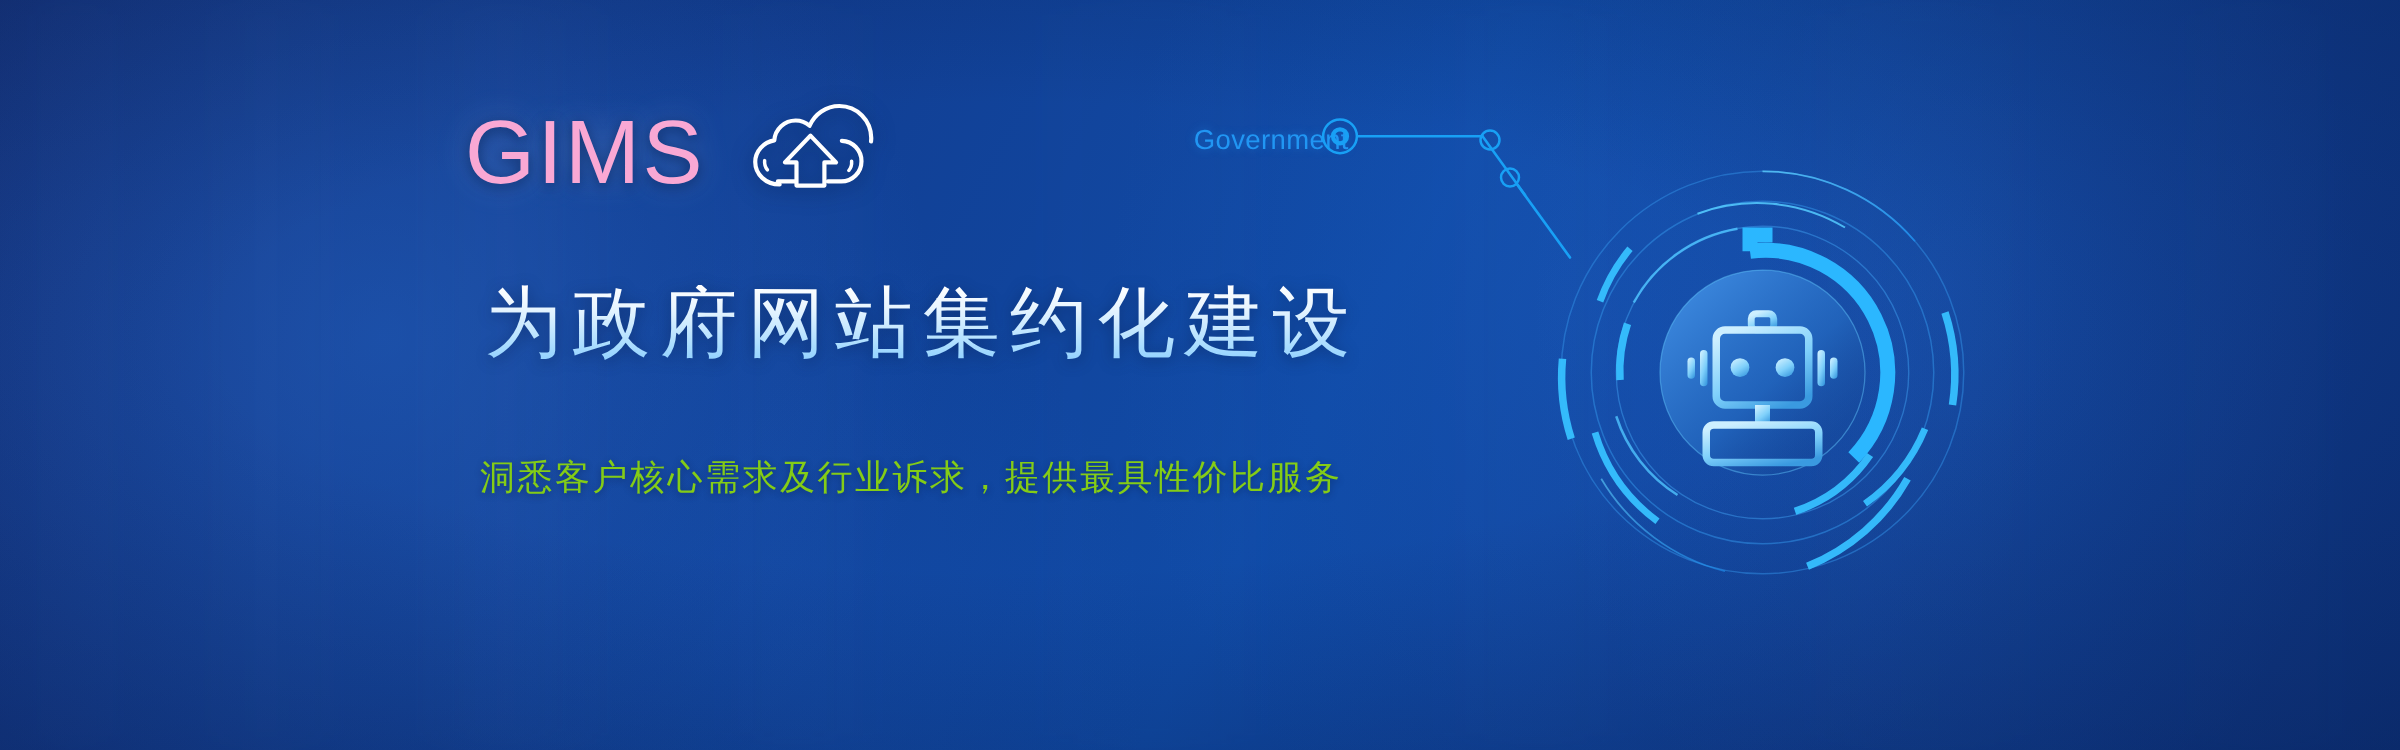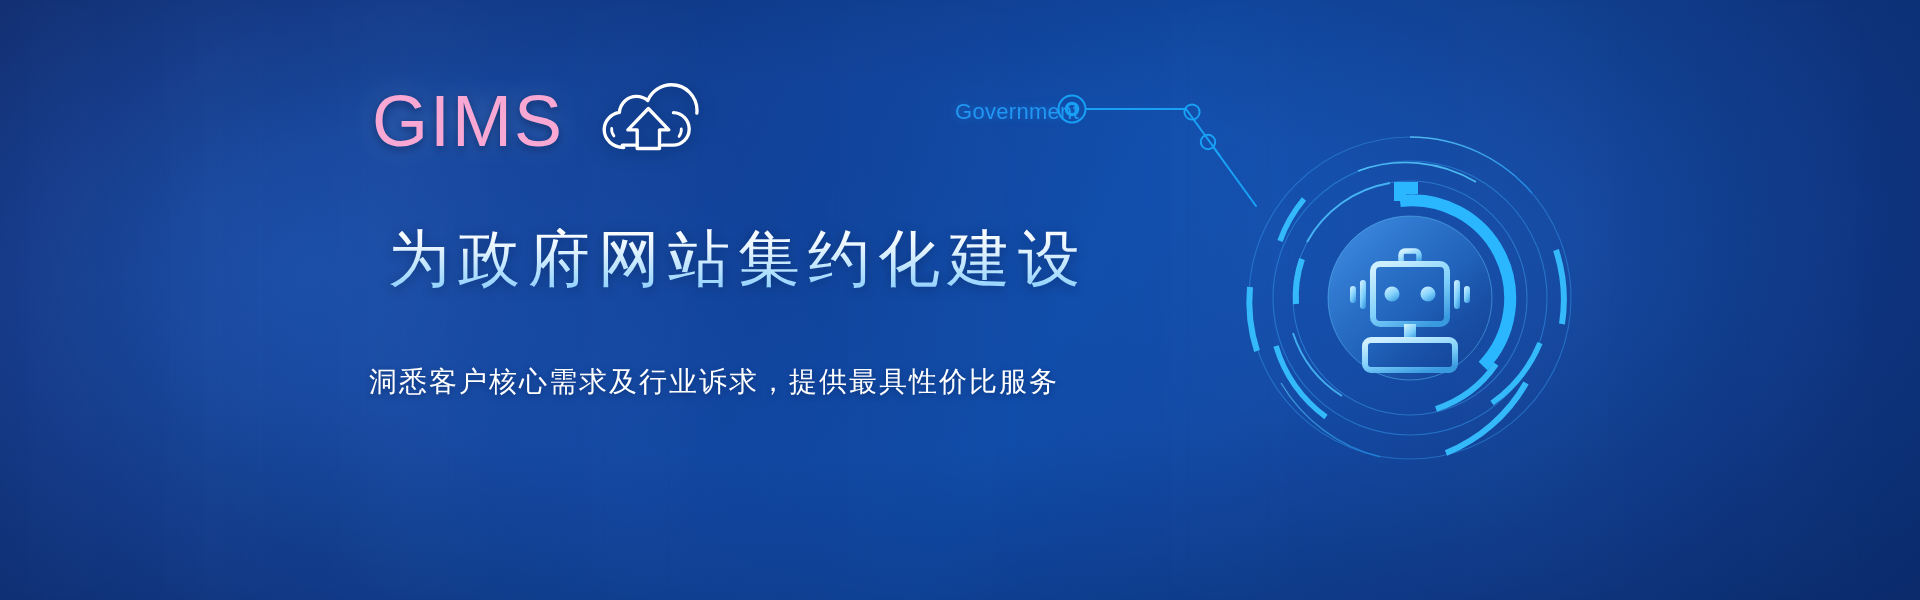--- a/index.html
+++ b/index.html
@@ -48,21 +48,21 @@
     position:absolute;left:372px;top:228px;
     font-size:62px;letter-spacing:8px;font-weight:400;line-height:1;
     background:linear-gradient(180deg,#ffffff 0%,#e8f5ff 30%,#aaddff 78%,#8fd0ff 100%);
     -webkit-background-clip:text;background-clip:text;color:transparent;
     text-shadow:none;
     filter:drop-shadow(0 2px 6px rgba(4,24,66,.45));
     font-family:"Liberation Sans","DejaVu Sans",sans-serif;
     margin-left:16px;
   }
   .sub{
-    position:absolute;left:369px;font-size:28px;letter-spacing:2px;color:#ffffff;
+    position:absolute;left:384px;font-size:28px;letter-spacing:2px;color:#84cc16;
     font-weight:400;line-height:1;text-shadow:0 2px 6px rgba(4,22,62,.45);
   }
   .sub-1{top:368px;}
   .sub-2{top:428px;}
 
   
   .circuit{position:absolute;left:900px;top:70px;}
   .gov-label{
     position:absolute;left:955px;top:99px;font-size:22px;color:#2196f3;letter-spacing:.3px;
     text-shadow:0 0 8px rgba(33,150,243,.45);

